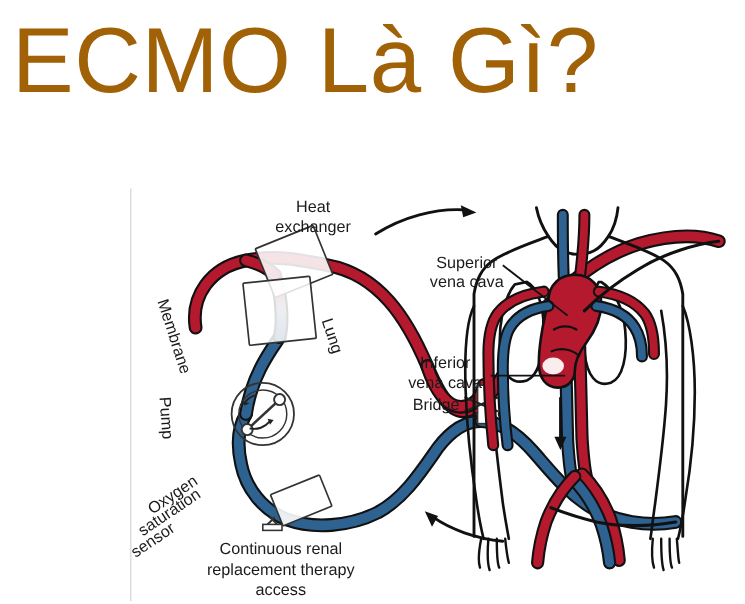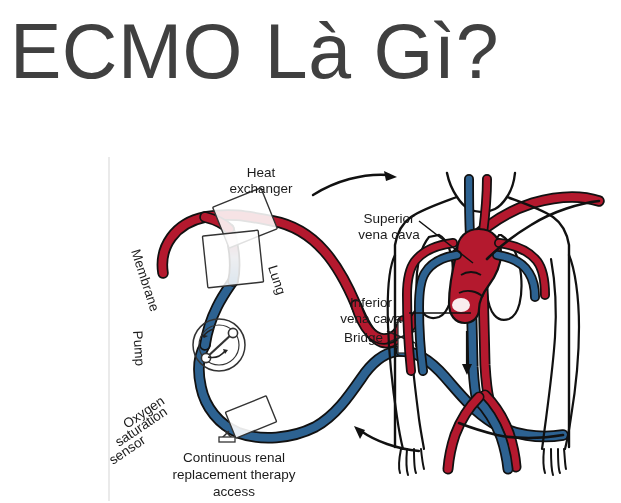--- a/index.html
+++ b/index.html
@@ -20,21 +20,21 @@
     width: 621px;
     height: 503px;
     background: #ffffff;
   }
   #slide-title {
     position: absolute;
     left: 0;
     top: 6px;
     width: 509px;
     text-align: center;
-    color: #404040;
+    color: #a16207;
     font-family: "Liberation Sans", sans-serif;
     font-weight: 400;
     font-size: 77px;
     line-height: 90px;
     letter-spacing: 0.5px;
     white-space: nowrap;
   }
   #diagram-wrap {
     position: absolute;
     left: 85px;

